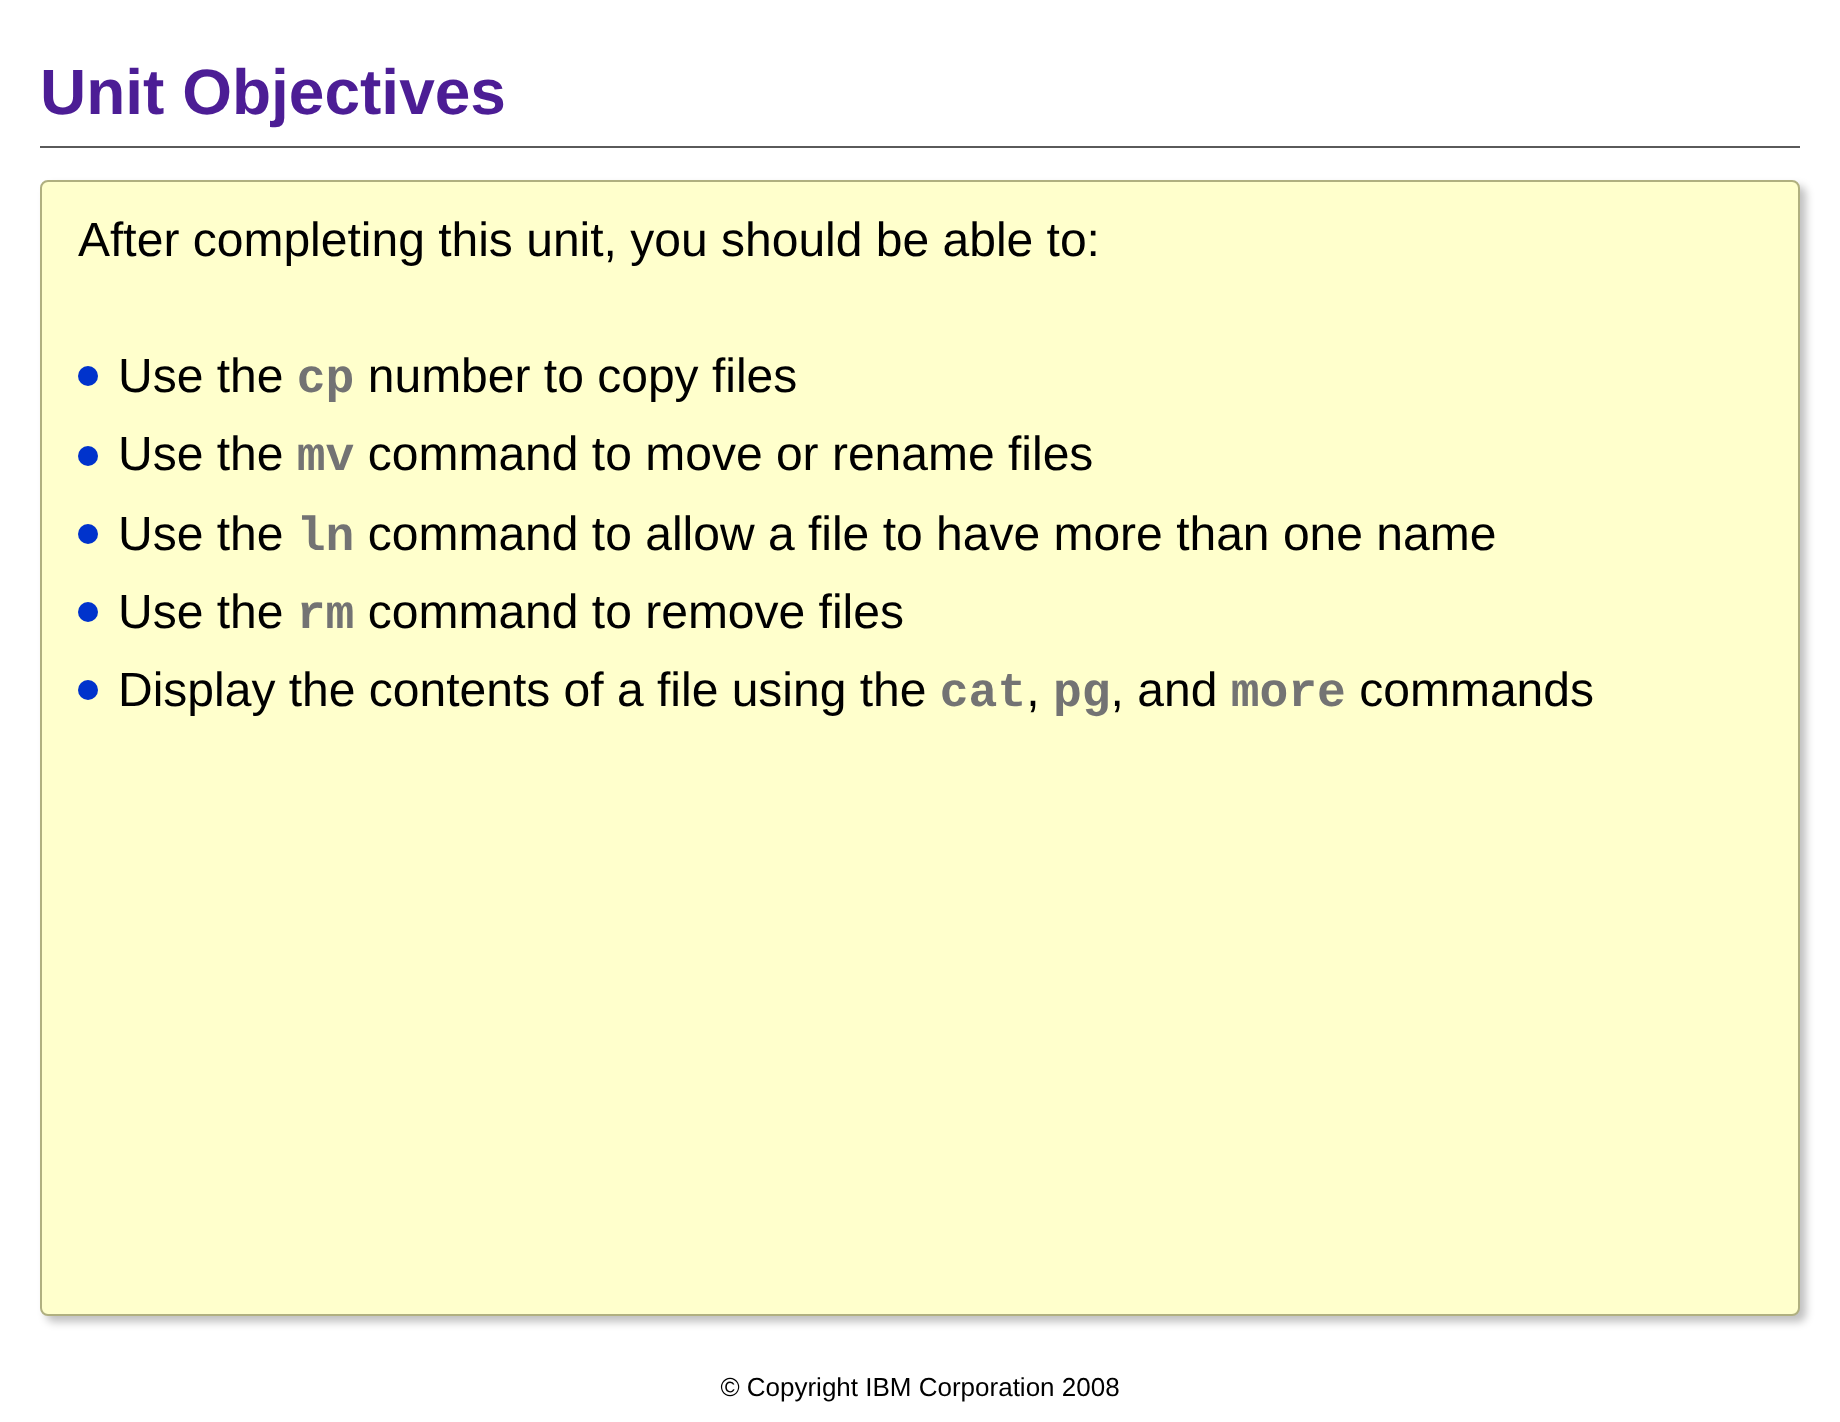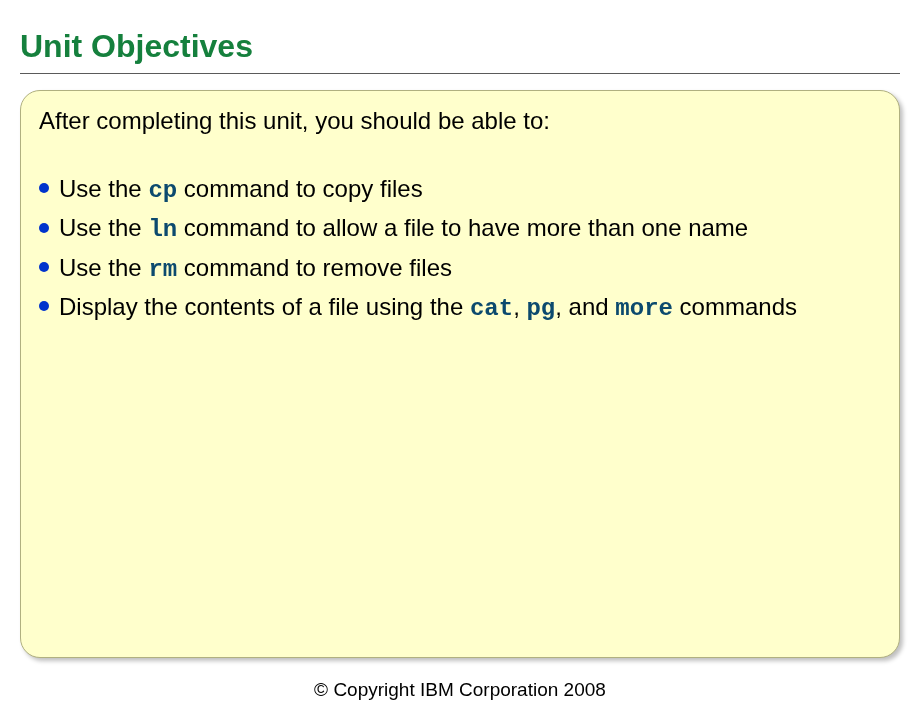--- a/index.html
+++ b/index.html
@@ -13,29 +13,29 @@
   }
   .slide {
     width: 920px;
     height: 711px;
     padding: 28px 20px 0 20px;
     position: relative;
   }
   .title {
     font-size: 32px;
     font-weight: bold;
-    color: #15803d;
+    color: #4c1d95;
     padding-bottom: 8px;
     border-bottom: 1px solid #5a5a5a;
     margin-bottom: 16px;
   }
   .content-box {
     background: #ffffcc;
     border: 1px solid #b0b080;
-    border-radius: 20px;
+    border-radius: 4px;
     padding: 14px 18px 18px 18px;
     height: 568px;
     box-shadow: 3px 3px 4px rgba(0,0,0,0.25);
     position: relative;
   }
   .intro {
     font-size: 24px;
     color: #000;
     line-height: 1.3;
     margin-bottom: 34px;
@@ -57,44 +57,47 @@
     left: 0;
     top: 0.55em;
     width: 10px;
     height: 10px;
     background: #0033cc;
     border-radius: 50%;
   }
   .cmd {
     font-family: "Courier New", Courier, monospace;
     font-weight: bold;
-    color: #0c4a6e;
+    color: #737373;
   }
   .copyright {
     position: absolute;
     bottom: 10px;
     left: 0;
     width: 100%;
     text-align: center;
-    font-size: 19px;
+    font-size: 13px;
     color: #000;
   }
 </style>
 </head>
 <body>
 
 <div class="slide">
   <h1 class="title">Unit Objectives</h1>
 
   <div class="content-box">
     <p class="intro">After completing this unit, you should be able to:</p>
 
     <ul class="bullets">
       <li>
-        <span>Use the </span><span class="cmd">cp</span><span> command to copy files</span>
+        <span>Use the </span><span class="cmd">cp</span><span> number to copy files</span>
+      </li>
+      <li>
+        <span>Use the </span><span class="cmd">mv</span><span> command to move or rename files</span>
       </li>
       <li>
         <span>Use the </span><span class="cmd">ln</span><span> command to allow a file to have more than one name</span>
       </li>
       <li>
         <span>Use the </span><span class="cmd">rm</span><span> command to remove files</span>
       </li>
       <li>
         <span>Display the contents of a file using the </span><span class="cmd">cat</span><span>, </span><span class="cmd">pg</span><span>, and </span><span class="cmd">more</span><span> commands</span>
       </li>

